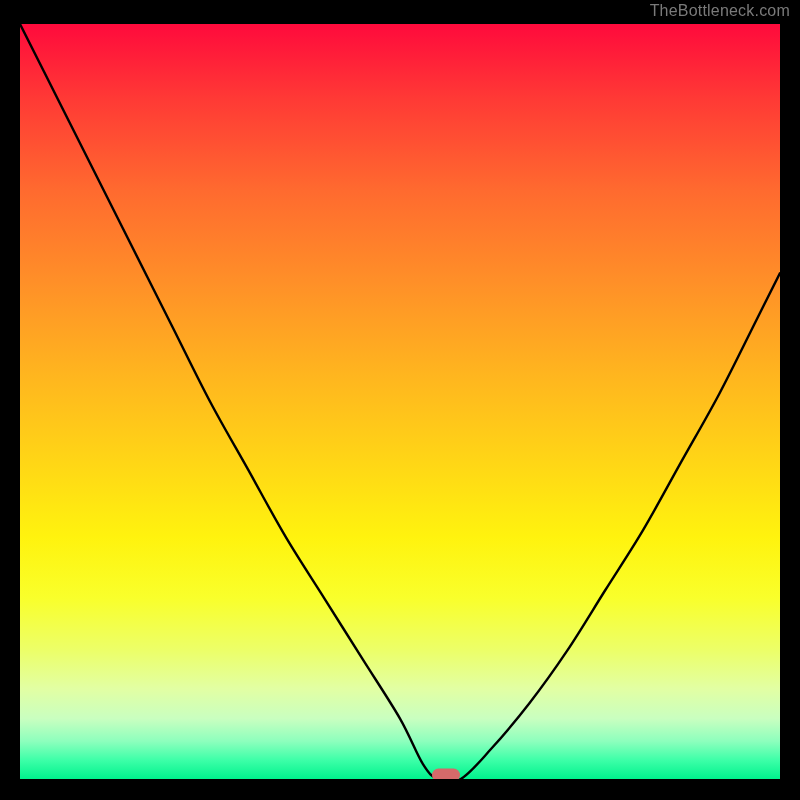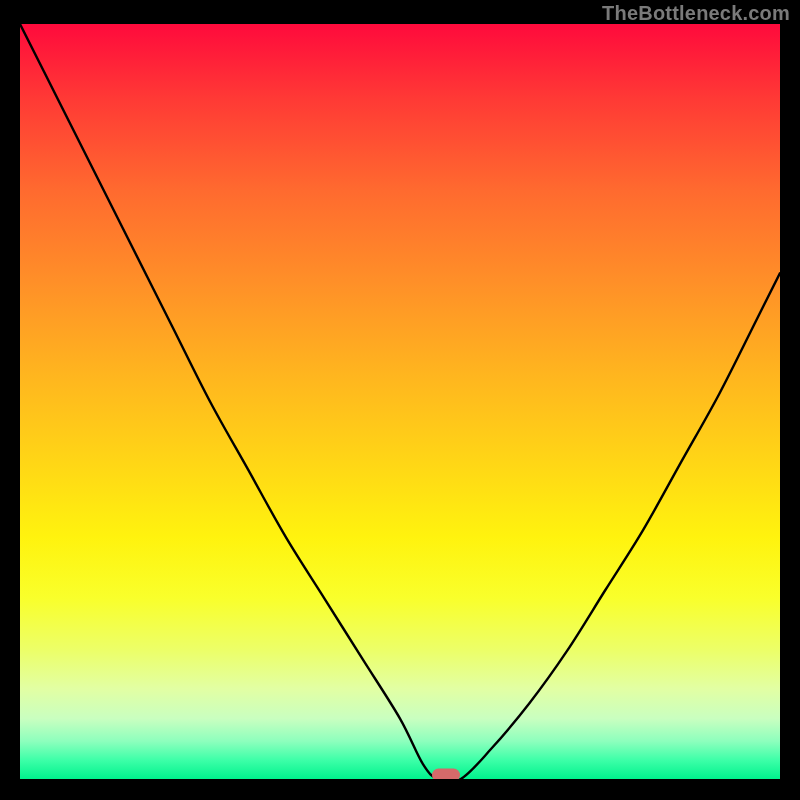--- a/index.html
+++ b/index.html
@@ -15,22 +15,22 @@
     position: relative;
     width: 800px;
     height: 800px;
     background: #000;
   }
   .watermark {
     position: absolute;
     top: 2px;
     right: 10px;
     color: #7a7a7a;
-    font-size: 20px;
-    font-weight: 700;
+    font-size: 16px;
+    font-weight: 400;
     letter-spacing: 0.2px;
     z-index: 10;
     user-select: none;
   }
   .plot-area {
     position: absolute;
     left: 20px;
     top: 24px;
     width: 760px;
     height: 755px;

